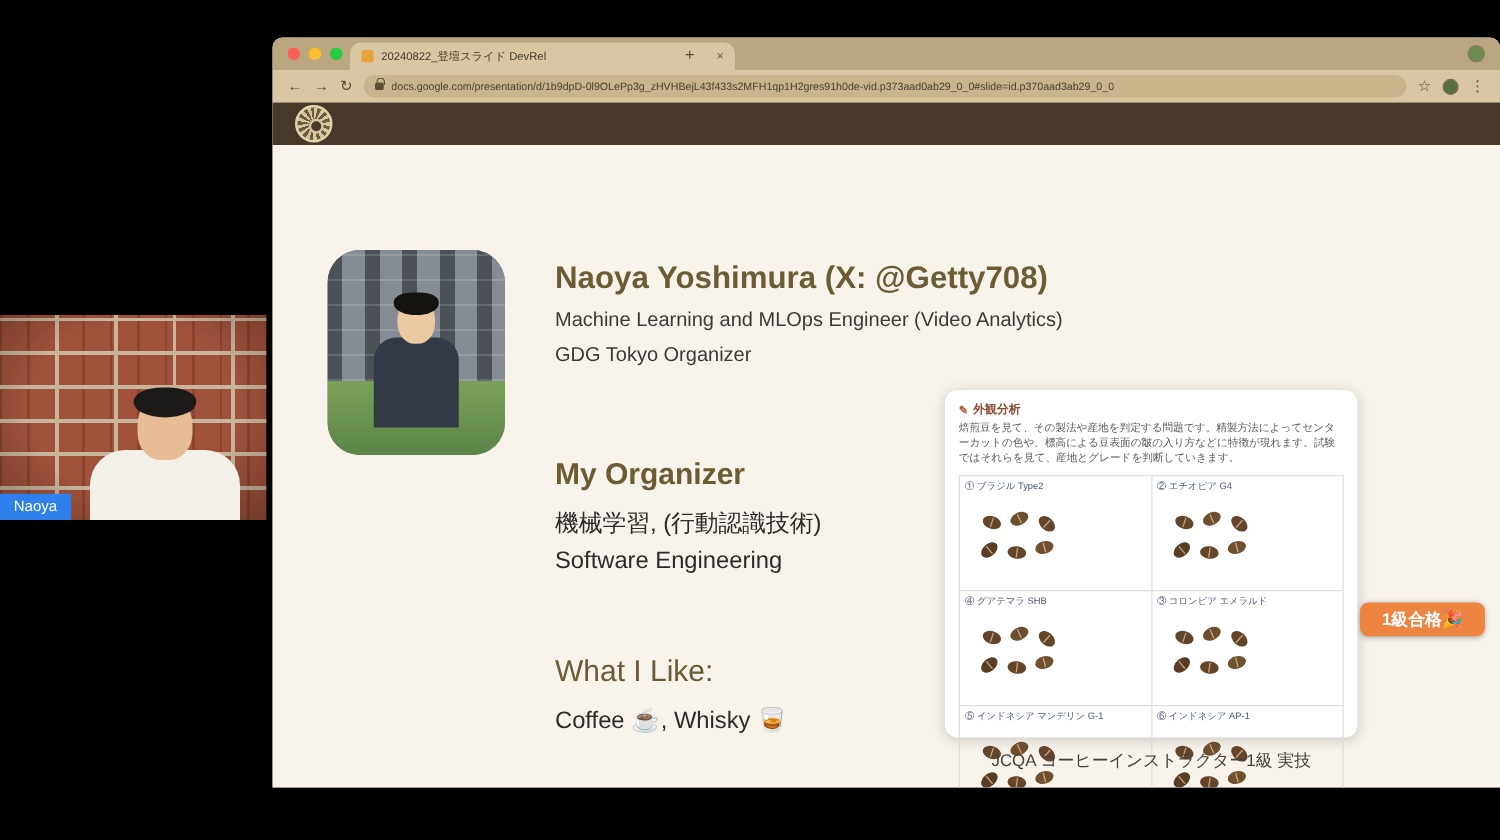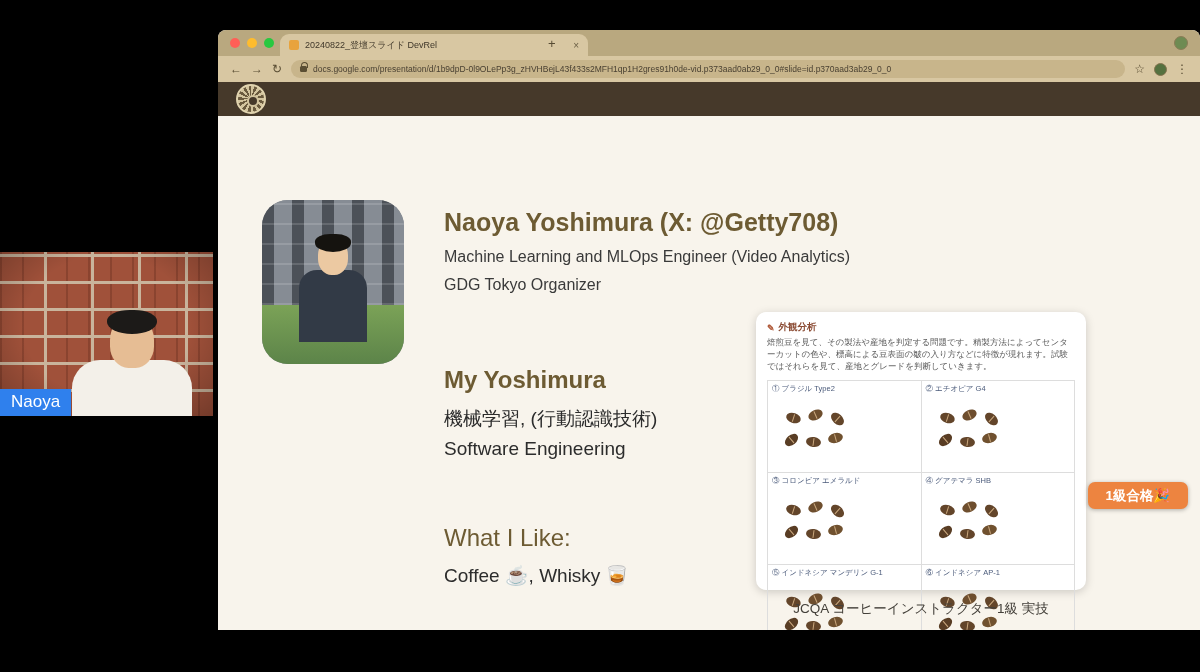--- a/index.html
+++ b/index.html
@@ -119,21 +119,21 @@
            repeating-linear-gradient(0deg, transparent 0 24px, #c9b49c 24px 27px),
            repeating-linear-gradient(90deg, transparent 0 44px, #c9b49c 44px 47px),
            repeating-linear-gradient(90deg, rgba(60,20,10,.22) 0 2px, transparent 2px 22px); }
   .pip-person { position:absolute; left:72px; bottom:0; width:120px; }
   .pip-shirt { position:absolute; bottom:0; left:0; width:120px; height:56px; background:#f3f0e9;
                border-radius:28px 28px 0 0; }
   .pip-head { position:absolute; bottom:48px; left:38px; width:44px; height:52px; background:#e6bd94;
               border-radius:46% 46% 42% 42%; }
   .pip-head::before { content:""; position:absolute; top:-6px; left:-3px; right:-3px; height:24px;
                       background:#1c1a18; border-radius:50% 50% 55% 55%; }
-  .nametag { position:absolute; left:0; bottom:0; background:#2f80ed; color:#fff; font-size:17px;
+  .nametag { position:absolute; left:0; bottom:0; background:#2f80ed; color:#fff; font-size:12px;
              padding:3px 11px 4px; }
 </style>
 </head>
 <body>
 
 <div class="stage">
 
   <div class="browser">
 
     <div class="tabbar">
@@ -181,21 +181,21 @@
         <div class="ph-person">
           <div class="ph-head"></div>
           <div class="ph-body"></div>
         </div>
       </div>
 
       <div class="textcol">
         <div class="person-name">Naoya Yoshimura (X: @Getty708)</div>
         <div class="role1">Machine Learning and MLOps Engineer (Video Analytics)</div>
         <div class="role2">GDG Tokyo Organizer</div>
-        <div class="interests-h">My Yoshimura</div>
+        <div class="interests-h">My Organizer</div>
         <div class="interest1">機械学習, (行動認識技術)</div>
         <div class="interest2">Software Engineering</div>
         <div class="likes-h">What I Like:</div>
         <div class="likes-line">Coffee ☕, Whisky 🥃</div>
       </div>
 
       <div class="coffee-card">
         <div class="cc-header">
           <span class="cc-pencil">✎</span>
           <span>外観分析</span>
@@ -218,32 +218,32 @@
             <div class="beans">
                 <span class="bean"></span>
                 <span class="bean"></span>
                 <span class="bean"></span>
                 <span class="bean"></span>
                 <span class="bean"></span>
                 <span class="bean"></span>
               </div>
           </div>
           <div class="bean-cell">
+            <div class="bean-label">④ グアテマラ SHB</div>
+            <div class="beans">
+                <span class="bean"></span>
+                <span class="bean"></span>
+                <span class="bean"></span>
+                <span class="bean"></span>
+                <span class="bean"></span>
+                <span class="bean"></span>
+              </div>
+          </div>
+          <div class="bean-cell">
             <div class="bean-label">③ コロンビア エメラルド</div>
-            <div class="beans">
-                <span class="bean"></span>
-                <span class="bean"></span>
-                <span class="bean"></span>
-                <span class="bean"></span>
-                <span class="bean"></span>
-                <span class="bean"></span>
-              </div>
-          </div>
-          <div class="bean-cell">
-            <div class="bean-label">④ グアテマラ SHB</div>
             <div class="beans">
                 <span class="bean"></span>
                 <span class="bean"></span>
                 <span class="bean"></span>
                 <span class="bean"></span>
                 <span class="bean"></span>
                 <span class="bean"></span>
               </div>
           </div>
           <div class="bean-cell">

